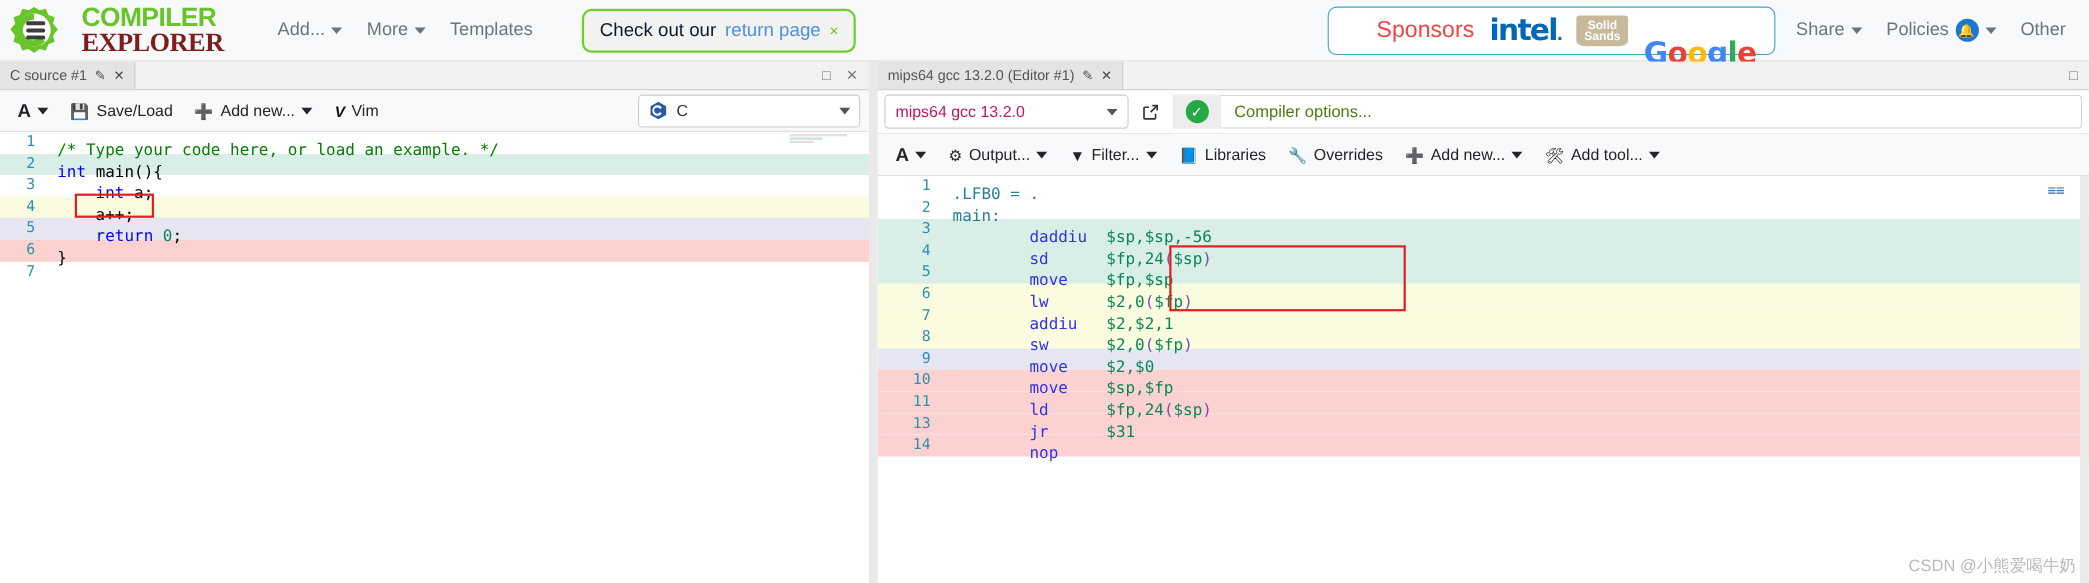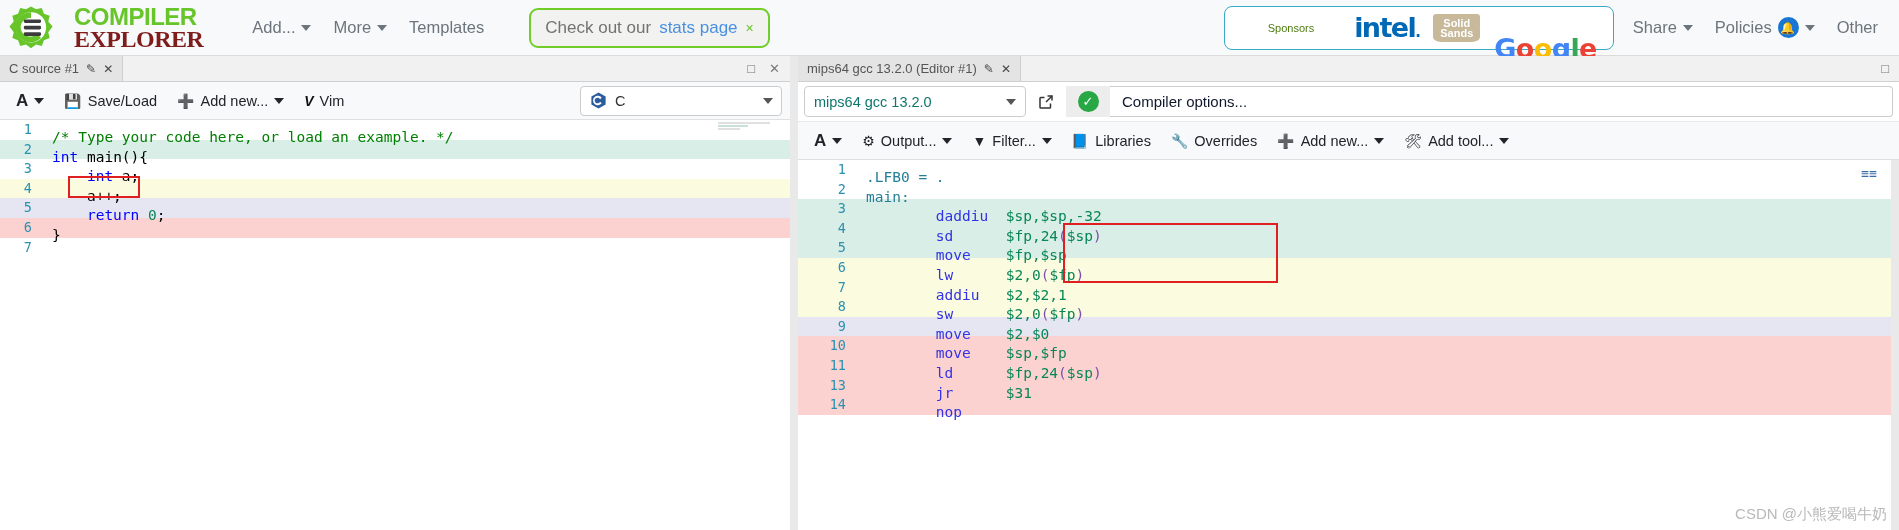--- a/index.html
+++ b/index.html
@@ -56,41 +56,41 @@
     border-radius: 9px;
     background: #f2f2f0;
     padding: 8px 14px;
     display: flex;
     align-items: center;
     gap: 8px;
     font-size: 17px;
     margin-left: 34px;
     white-space: nowrap;
   }
-  #stats-pill .pill-text { color: #737373; }
+  #stats-pill .pill-text { color: #0f172a; }
   #stats-pill .pill-link { color: #4a90e2; cursor: pointer; }
   #stats-pill .pill-close { color: #67c52a; font-size: 14px; cursor: pointer; }
 
   
   #sponsors {
     border: 1px solid #3aa9c4;
     border-radius: 8px;
     background: #ffffff;
     display: flex;
     align-items: center;
     gap: 14px;
     padding: 7px 16px;
     margin-left: auto;
     margin-right: 8px;
     height: 44px;
   }
-  #sponsors-label { color: #4d7c0f; font-size: 11px; margin-left: 27px; }
+  #sponsors-label { color: #ef4444; font-size: 21px; margin-left: 27px; }
   .intel-logo {
     color: #0068b5; font-weight: bold; font-size: 27px;
-    letter-spacing: -1.6px; font-family: "DejaVu Sans", sans-serif; margin-left: 26px;
+    letter-spacing: -1.6px; font-family: "DejaVu Sans", sans-serif;
   }
   .intel-logo .dot { font-size: 15px; }
   .solidsands-logo {
     background: #c8b99a;
     color: #ffffff;
     font-weight: bold;
     font-size: 11px;
     line-height: 10px;
     padding: 4px 7px 4px 7px;
     border-radius: 3px 3px 8px 8px / 3px 3px 5px 5px;
@@ -170,39 +170,39 @@
   
   .compiler-row {
     height: 40px; background: #fff;
     border-bottom: 1px solid #e8e8e8;
     display:flex; align-items:stretch; padding: 4px 6px; gap: 0;
   }
   .compiler-select {
     width: 222px;
     border: 1px solid #ccc; border-radius: 4px;
     display:flex; align-items:center; padding: 0 9px; gap: 6px;
-    font-size: 14.5px; color:#0f766e; background:#fff; cursor:pointer;
+    font-size: 14.5px; color:#be185d; background:#fff; cursor:pointer;
   }
   .compiler-select .caret { margin-left:auto; border-top-color:#555; }
   .icon-btn {
     width: 40px; display:flex; align-items:center; justify-content:center;
     cursor:pointer; color:#333;
   }
   .status-ok {
     width: 44px; display:flex; align-items:center; justify-content:center;
     background: #ededed;
   }
   .ok-circle {
     width:21px; height:21px; border-radius:50%;
     background:#28a745; color:#fff; font-size:13px;
     display:flex; align-items:center; justify-content:center;
   }
   .options-input {
     flex: 1; border:1px solid #ccc; border-left:0; border-radius:0 4px 4px 0;
-    font-size: 15px; color:#0f172a; padding: 0 12px;
+    font-size: 15px; color:#4d7c0f; padding: 0 12px;
     display:flex; align-items:center; background:#fff;
     font-family:"Liberation Sans", sans-serif;
   }
 
   
   .code-area {
     flex: 1; position: relative; overflow: hidden;
     background: #fff;
     font-family: "DejaVu Sans Mono", "Liberation Mono", monospace;
     font-size: 14.5px;
@@ -300,21 +300,21 @@
   <div class="nav-item">
     <span>More</span>
     <i class="caret"></i>
   </div>
   <div class="nav-item">
     <span>Templates</span>
   </div>
 
   <div id="stats-pill">
     <span class="pill-text">Check out our</span>
-    <span class="pill-link">stats page</span>
+    <span class="pill-link">return page</span>
     <span class="pill-close">×</span>
   </div>
 
   <div id="sponsors">
     <span id="sponsors-label">Sponsors</span>
     <span class="intel-logo">intel<span class="dot">.</span></span>
     <span class="solidsands-logo">
       <span style="display:block">Solid</span>
       <span style="display:block">Sands</span>
     </span>
@@ -469,21 +469,21 @@
         <span class="tb-ico">🛠</span>
         <span>Add tool...</span>
         <i class="caret"></i>
       </div>
     </div>
 
     <div class="code-area" id="asm-code">
       <div id="asm-lines">
           <div class="code-line hl-none"><div class="ln ln-asm">1</div><div class="code-text"><span class="c-dir">.LFB0 = .</span></div></div>
           <div class="code-line hl-none"><div class="ln ln-asm">2</div><div class="code-text"><span class="c-dir">main:</span></div></div>
-          <div class="code-line hl-teal"><div class="ln ln-asm">3</div><div class="code-text"><span class="c-punct">        </span><span class="c-opcode">daddiu</span><span class="c-punct">  </span><span class="c-reg">$sp,$sp,</span><span class="c-num">-32</span></div></div>
+          <div class="code-line hl-teal"><div class="ln ln-asm">3</div><div class="code-text"><span class="c-punct">        </span><span class="c-opcode">daddiu</span><span class="c-punct">  </span><span class="c-reg">$sp,$sp,</span><span class="c-num">-56</span></div></div>
           <div class="code-line hl-teal"><div class="ln ln-asm">4</div><div class="code-text"><span class="c-punct">        </span><span class="c-opcode">sd</span><span class="c-punct">      </span><span class="c-reg">$fp,</span><span class="c-num">24</span><span class="c-paren">(</span><span class="c-reg">$sp</span><span class="c-paren">)</span></div></div>
           <div class="code-line hl-teal"><div class="ln ln-asm">5</div><div class="code-text"><span class="c-punct">        </span><span class="c-opcode">move</span><span class="c-punct">    </span><span class="c-reg">$fp,$sp</span></div></div>
           <div class="code-line hl-yellow"><div class="ln ln-asm">6</div><div class="code-text"><span class="c-punct">        </span><span class="c-opcode">lw</span><span class="c-punct">      </span><span class="c-reg">$2,</span><span class="c-num">0</span><span class="c-paren">(</span><span class="c-reg">$fp</span><span class="c-paren">)</span></div></div>
           <div class="code-line hl-yellow"><div class="ln ln-asm">7</div><div class="code-text"><span class="c-punct">        </span><span class="c-opcode">addiu</span><span class="c-punct">   </span><span class="c-reg">$2,$2,</span><span class="c-num">1</span></div></div>
           <div class="code-line hl-yellow"><div class="ln ln-asm">8</div><div class="code-text"><span class="c-punct">        </span><span class="c-opcode">sw</span><span class="c-punct">      </span><span class="c-reg">$2,</span><span class="c-num">0</span><span class="c-paren">(</span><span class="c-reg">$fp</span><span class="c-paren">)</span></div></div>
           <div class="code-line hl-lav"><div class="ln ln-asm">9</div><div class="code-text"><span class="c-punct">        </span><span class="c-opcode">move</span><span class="c-punct">    </span><span class="c-reg">$2,$0</span></div></div>
           <div class="code-line hl-pink"><div class="ln ln-asm">10</div><div class="code-text"><span class="c-punct">        </span><span class="c-opcode">move</span><span class="c-punct">    </span><span class="c-reg">$sp,$fp</span></div></div>
           <div class="code-line hl-pink"><div class="ln ln-asm">11</div><div class="code-text"><span class="c-punct">        </span><span class="c-opcode">ld</span><span class="c-punct">      </span><span class="c-reg">$fp,</span><span class="c-num">24</span><span class="c-paren">(</span><span class="c-reg">$sp</span><span class="c-paren">)</span></div></div>
           <div class="code-line hl-pink"><div class="ln ln-asm">13</div><div class="code-text"><span class="c-punct">        </span><span class="c-opcode">jr</span><span class="c-punct">      </span><span class="c-reg">$31</span></div></div>
           <div class="code-line hl-pink"><div class="ln ln-asm">14</div><div class="code-text"><span class="c-punct">        </span><span class="c-opcode">nop</span></div></div>

